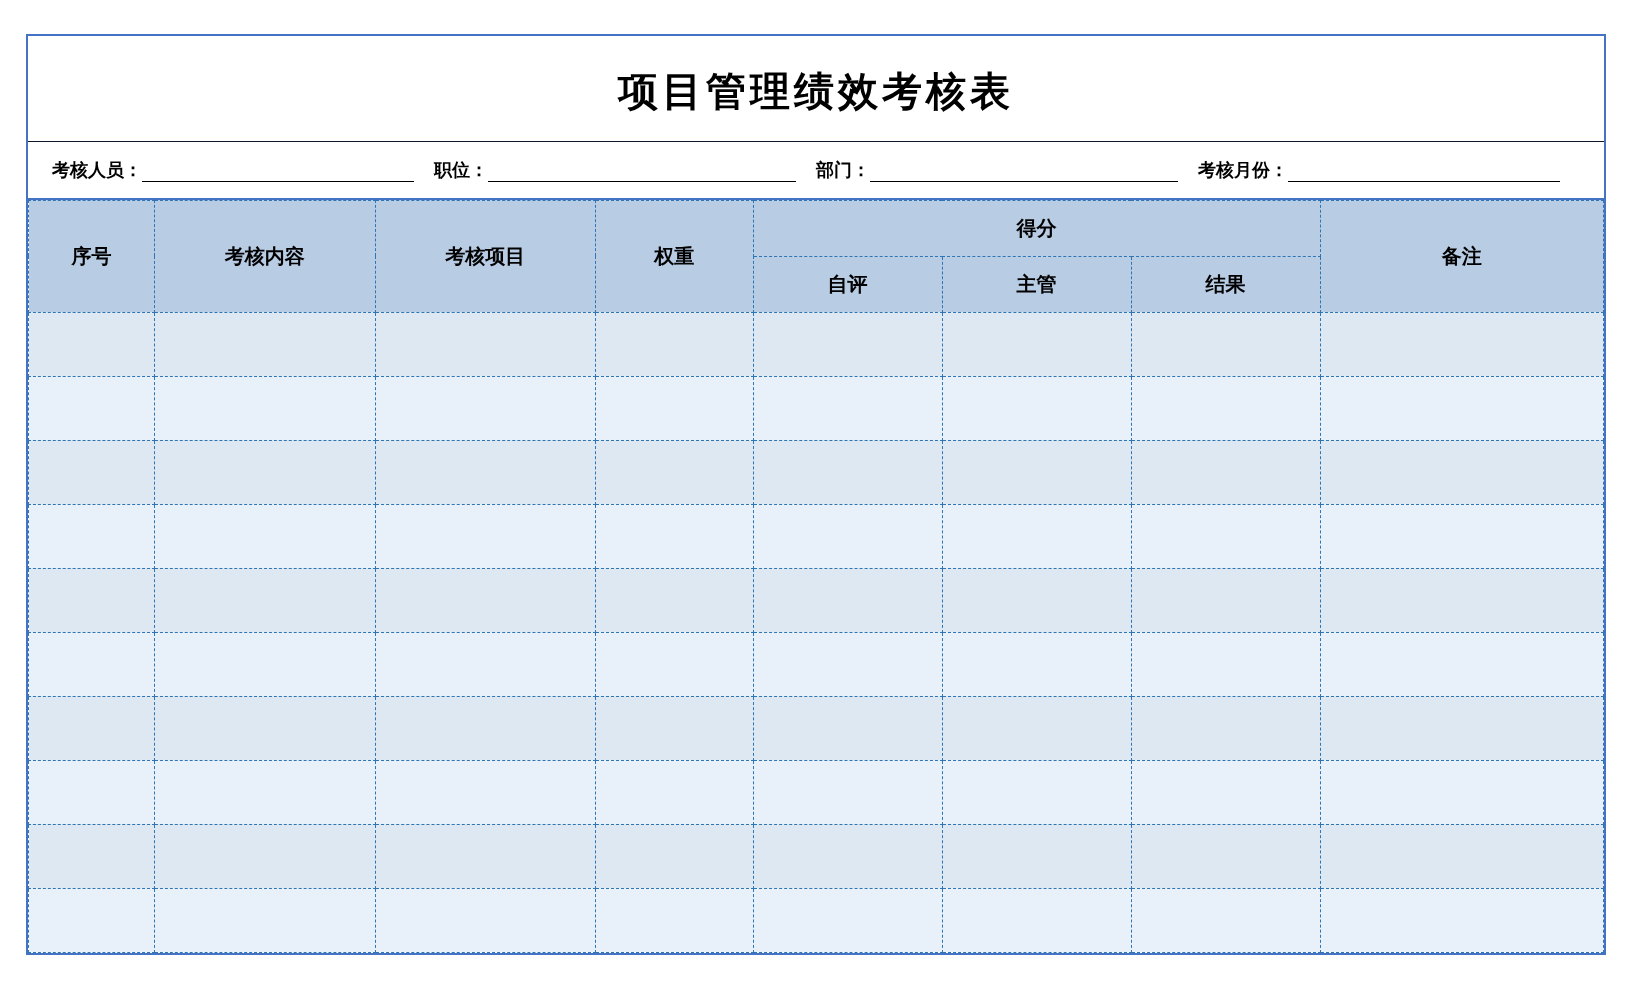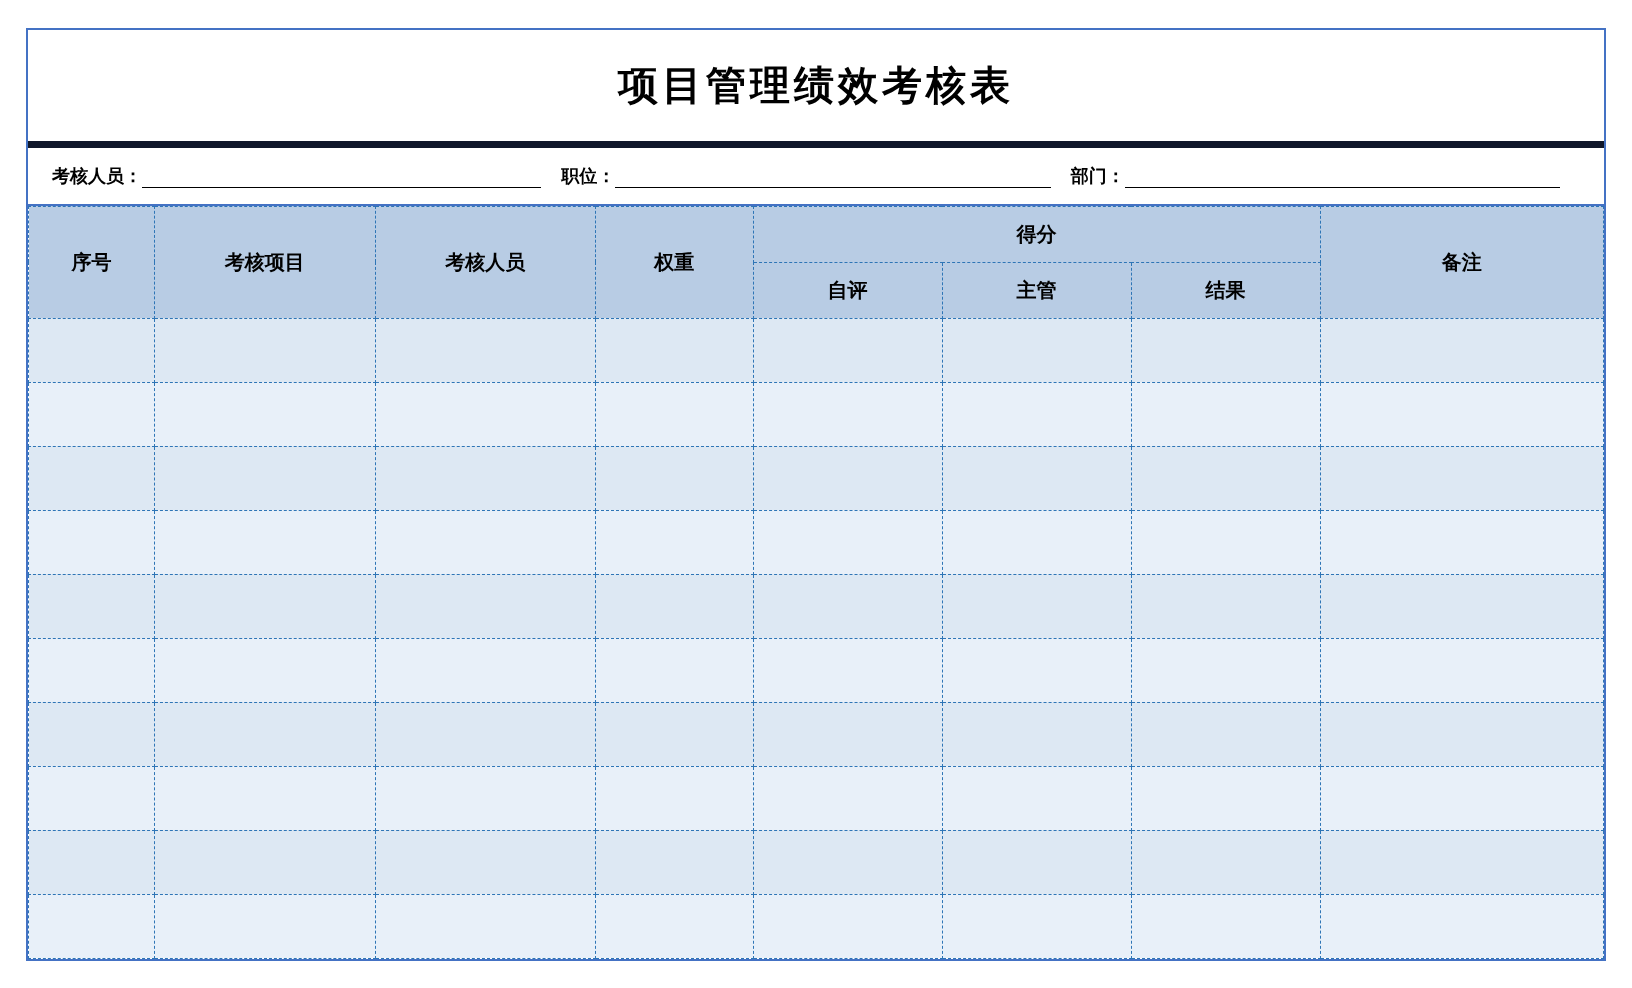--- a/index.html
+++ b/index.html
@@ -19,23 +19,23 @@
       padding: 20px;
     }
 
     .page-container {
       width: 1580px;
       border: 2px solid #4472c4;
     }
 
     .title-row {
       text-align: center;
-      padding: 28px 20px 28px;
+      padding: 28px 20px 22px;
       background: #ffffff;
-      border-bottom: 7px solid #0f172a;
+      border-bottom: 1px solid #0f172a;
     }
 
     .title-text {
       font-size: 40px;
       font-weight: 900;
       color: #000000;
       letter-spacing: 4px;
     }
 
     .info-row {
@@ -143,41 +143,45 @@
     <div class="info-item">
       <span class="info-label">考核人员：</span>
       <div class="info-value"></div>
     </div>
     <div class="info-item">
       <span class="info-label">职位：</span>
       <div class="info-value"></div>
     </div>
     <div class="info-item">
       <span class="info-label">部门：</span>
+      <div class="info-value"></div>
+    </div>
+    <div class="info-item">
+      <span class="info-label">考核月份：</span>
       <div class="info-value"></div>
     </div>
   </div>
 
   <div class="table-container">
     <table>
       <colgroup>
         <col class="col-xuhao">
         <col class="col-kaohe-xiangmu">
         <col class="col-kaohe-neirong">
         <col class="col-quanzhong">
         <col class="col-ziping">
         <col class="col-zhuguan">
         <col class="col-jieguo">
         <col class="col-beizhu">
       </colgroup>
       <thead>
         <tr class="header-top">
           <th rowspan="2">序号</th>
+          <th rowspan="2">考核内容</th>
           <th rowspan="2">考核项目</th>
-          <th rowspan="2">考核人员</th>
           <th rowspan="2">权重</th>
           <th colspan="3" class="defen-header">得分</th>
           <th rowspan="2">备注</th>
         </tr>
         <tr class="header-bottom">
           <th>自评</th>
           <th>主管</th>
           <th>结果</th>
         </tr>
       </thead>

